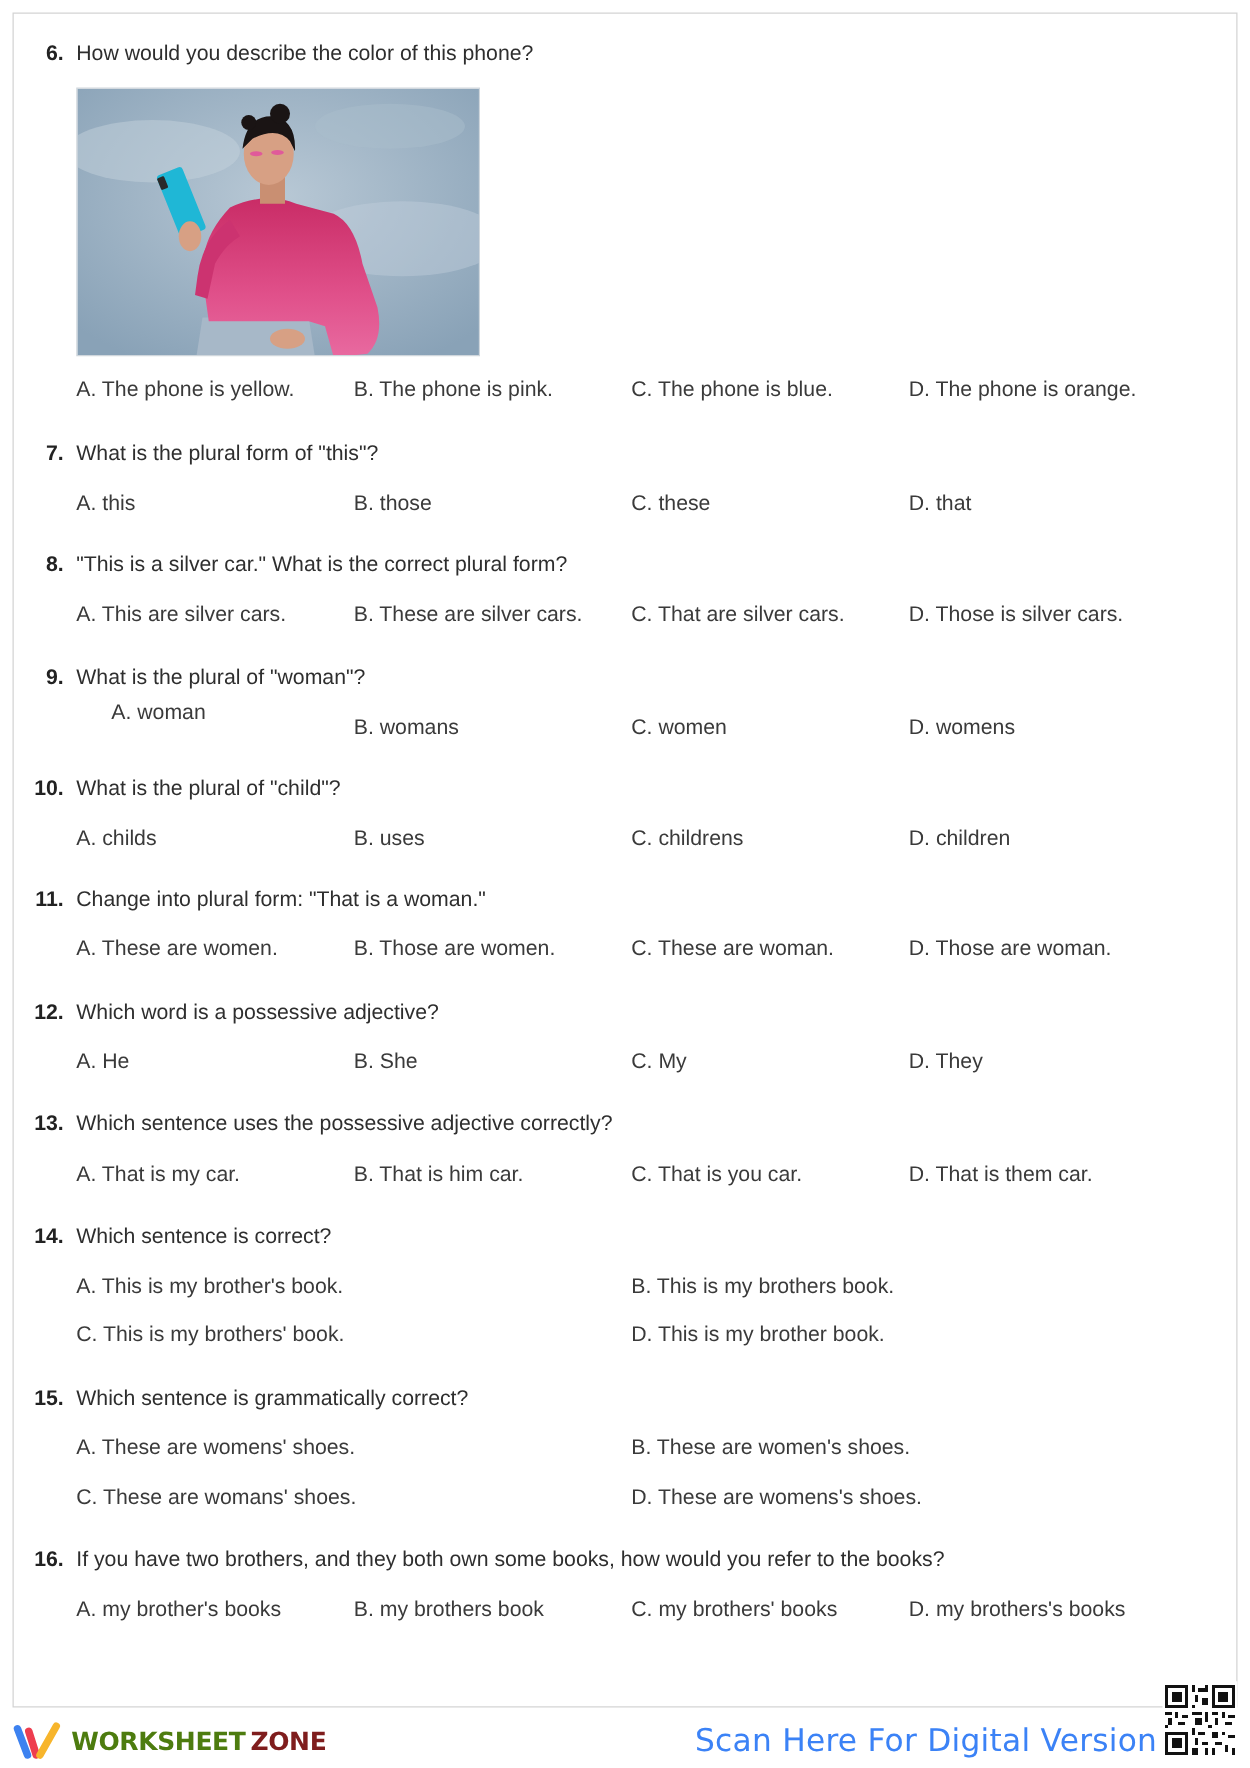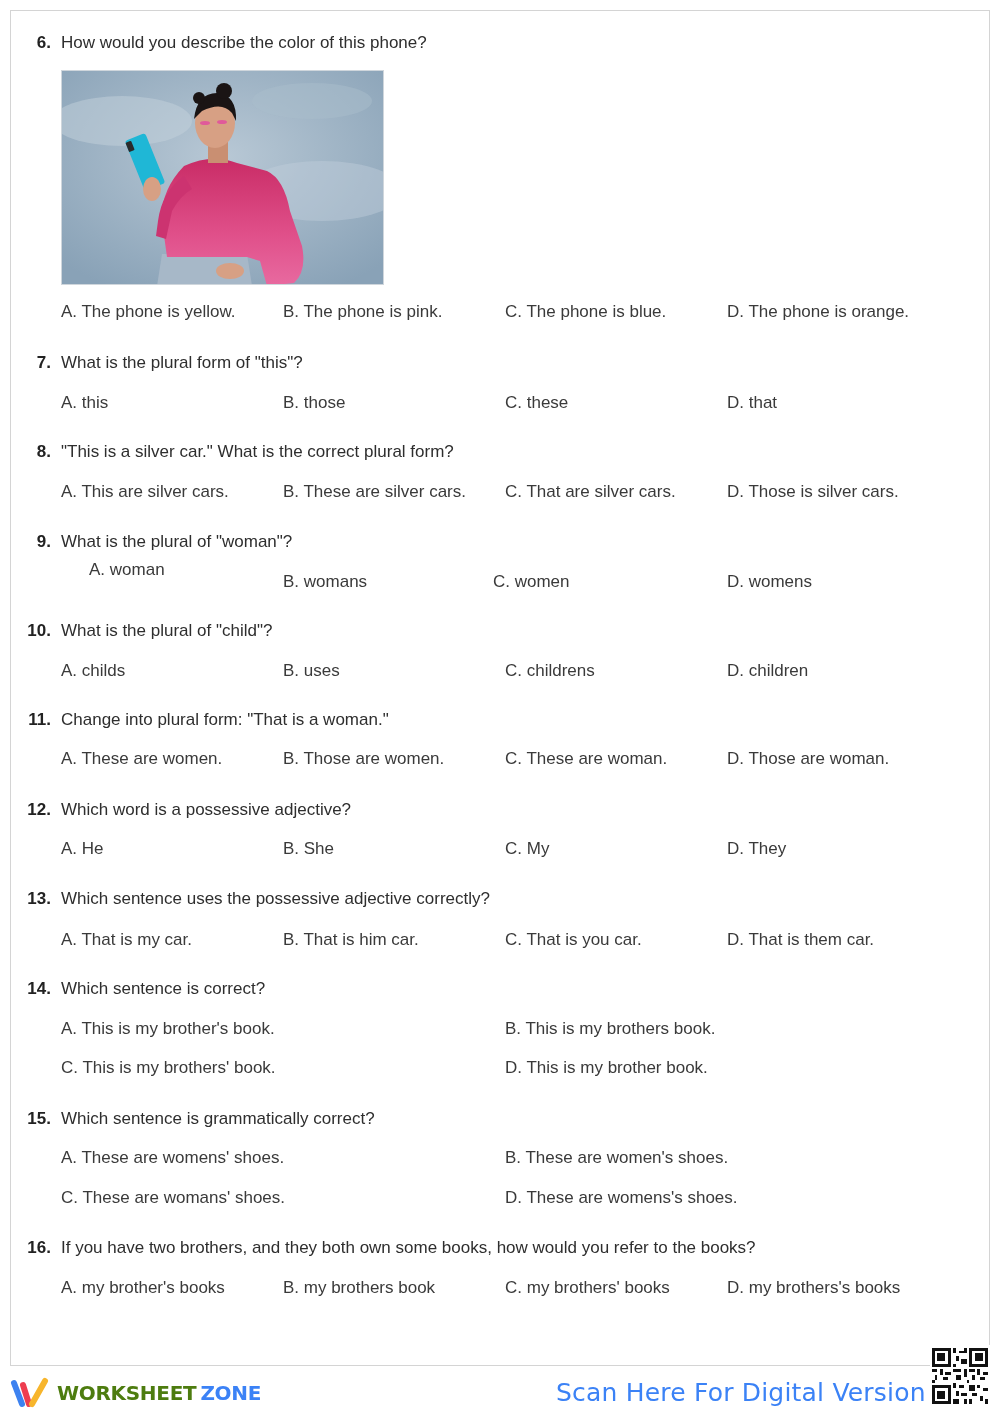--- a/index.html
+++ b/index.html
@@ -19,21 +19,21 @@
 
   .photo {
     position: absolute; left: 50px; top: 59px; width: 323px; height: 215px;
     border: 1px solid #cfd6dc; overflow: hidden;
     background: linear-gradient(180deg, #8aa1b6 0%, #a8bccd 35%, #9db4c6 70%, #8ea8bf 100%);
   }
 
   .footer-logo { position: absolute; left: 10px; top: 1376px; height: 34px; display: flex; align-items: center; }
   .logo-text { font-family: "DejaVu Sans", sans-serif; font-weight: bold; font-size: 20px; letter-spacing: -0.3px; margin-left: 7px; }
   .logo-w { color: #4d7c0f; }
-  .logo-z { color: #3b82f6; margin-left: 4px; }
+  .logo-z { color: #7f1d1d; margin-left: 4px; }
   .scan-text { position: absolute; left: 556px; top: 1378px; font-family: "DejaVu Sans", sans-serif; font-size: 25px; color: #3b82f6; letter-spacing: 0.2px; }
   .qr { position: absolute; left: 930px; top: 1345px; width: 60px; height: 62px; background: #fff; padding: 2px; }
 </style>
 </head>
 <body>
 
 <div class="page-frame">
 
   <div class="question" style="top:0">
     <div class="q-line" style="top:22px;">
@@ -109,21 +109,21 @@
     <span class="opt" style="top:40px; left:716px;">D. Those is silver cars.</span>
   </div>
 
   <div class="question" style="top:521px">
     <div class="q-line" style="top:0;">
       <span class="q-num">9.</span>
       <span class="q-text">What is the plural of "woman"?</span>
     </div>
     <span class="opt" style="top:28px; left:50px;margin-left:28px;">A. woman</span>
     <span class="opt" style="top:40px; left:272px;">B. womans</span>
-    <span class="opt" style="top:40px; left:482px;">C. women</span>
+    <span class="opt" style="top:40px; left:494px;">C. women</span>
     <span class="opt" style="top:40px; left:716px;">D. womens</span>
   </div>
 
   <div class="question" style="top:610px">
     <div class="q-line" style="top:0;">
       <span class="q-num">10.</span>
       <span class="q-text">What is the plural of "child"?</span>
     </div>
     <span class="opt" style="top:40px; left:50px;">A. childs</span>
     <span class="opt" style="top:40px; left:272px;">B. uses</span>

